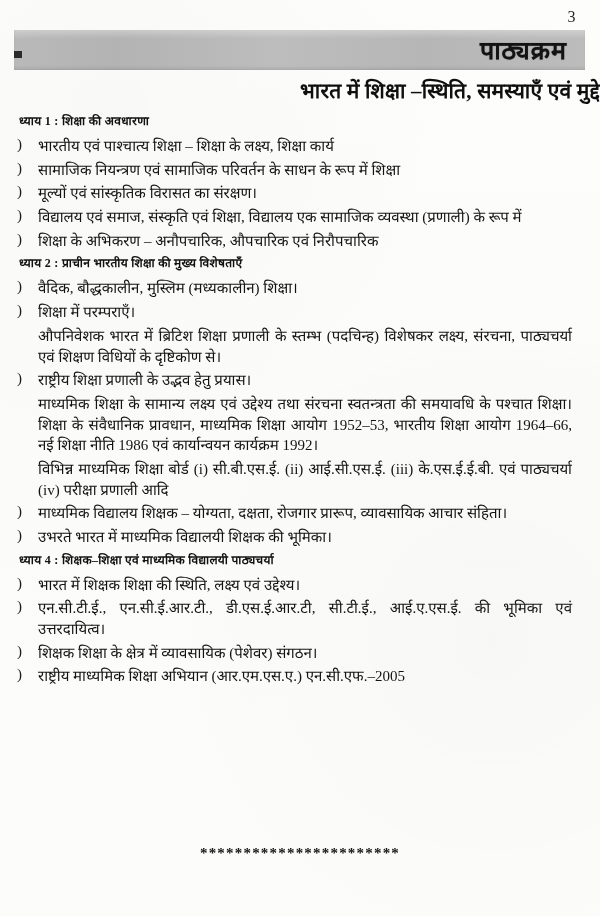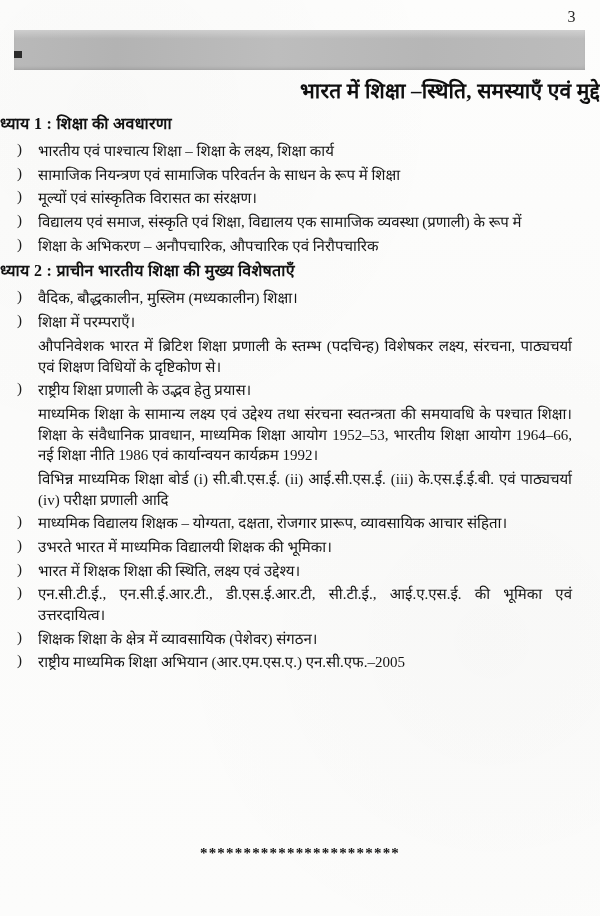--- a/index.html
+++ b/index.html
@@ -108,24 +108,24 @@
     top: 112px;
     left: 0;
     width: 600px;
   }
 
   .chapter {
     margin-bottom: 2px;
   }
   .chapter-heading {
     font-family: "Liberation Serif", "DejaVu Serif", serif;
-    font-size: 16px;
+    font-size: 12px;
     font-weight: bold;
     color: #111;
-    padding-left: 0;
+    padding-left: 19px;
     margin-bottom: 7px;
     white-space: nowrap;
     letter-spacing: 0.3px;
   }
 
   .item {
     display: flex;
     align-items: flex-start;
     margin-bottom: 3px;
   }
@@ -169,20 +169,21 @@
 </style>
 </head>
 <body>
 
 <div class="page">
 
   <div class="page-number">3</div>
 
   <div class="banner">
     <span class="banner-nick"></span>
+    <span class="banner-title">पाठ्यक्रम</span>
   </div>
 
   <div class="doc-title">भारत में शिक्षा –स्थिति, समस्याएँ एवं मुद्दे</div>
 
   <div class="content">
       <div class="chapter">
         <div class="chapter-heading">ध्याय 1 : शिक्षा की अवधारणा</div>
         <div class="item">
           <span class="item-marker">)</span>
           <span class="item-body">भारतीय एवं पाश्चात्य शिक्षा – शिक्षा के लक्ष्य, शिक्षा कार्य</span>
@@ -235,20 +236,21 @@
         <div class="item">
           <span class="item-marker">)</span>
           <span class="item-body">माध्यमिक विद्यालय शिक्षक – योग्यता, दक्षता, रोजगार प्रारूप, व्यावसायिक आचार संहिता।</span>
         </div>
         <div class="item">
           <span class="item-marker">)</span>
           <span class="item-body">उभरते भारत में माध्यमिक विद्यालयी शिक्षक की भूमिका।</span>
         </div>
       </div>
       <div class="chapter">
+        <div class="chapter-heading">ध्याय 4 : शिक्षक–शिक्षा एवं माध्यमिक विद्यालयी पाठ्यचर्या</div>
         <div class="item">
           <span class="item-marker">)</span>
           <span class="item-body">भारत में शिक्षक शिक्षा की स्थिति, लक्ष्य एवं उद्देश्य।</span>
         </div>
         <div class="item">
           <span class="item-marker">)</span>
           <span class="item-body justified">एन.सी.टी.ई., एन.सी.ई.आर.टी., डी.एस.ई.आर.टी, सी.टी.ई., आई.ए.एस.ई. की भूमिका एवं उत्तरदायित्व।</span>
         </div>
         <div class="item">
           <span class="item-marker">)</span>

